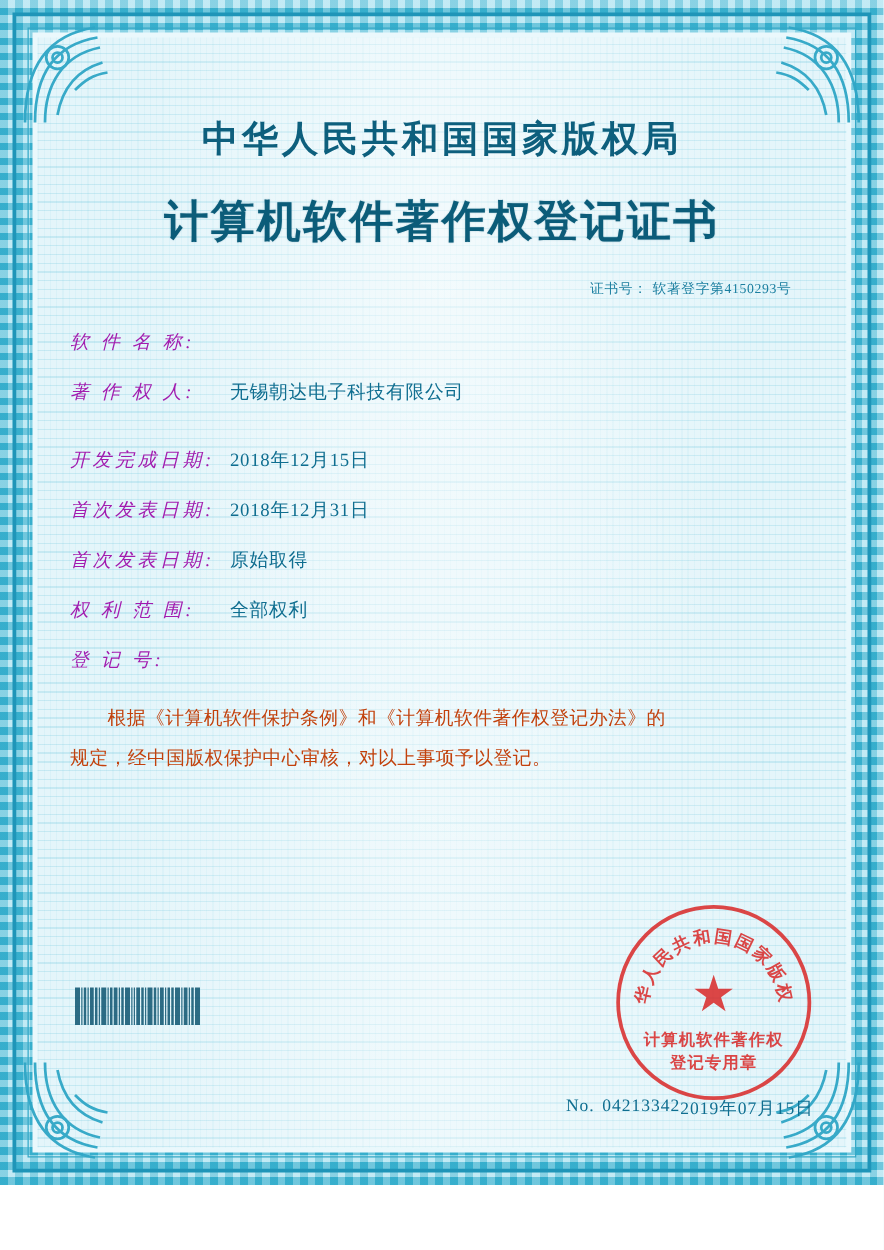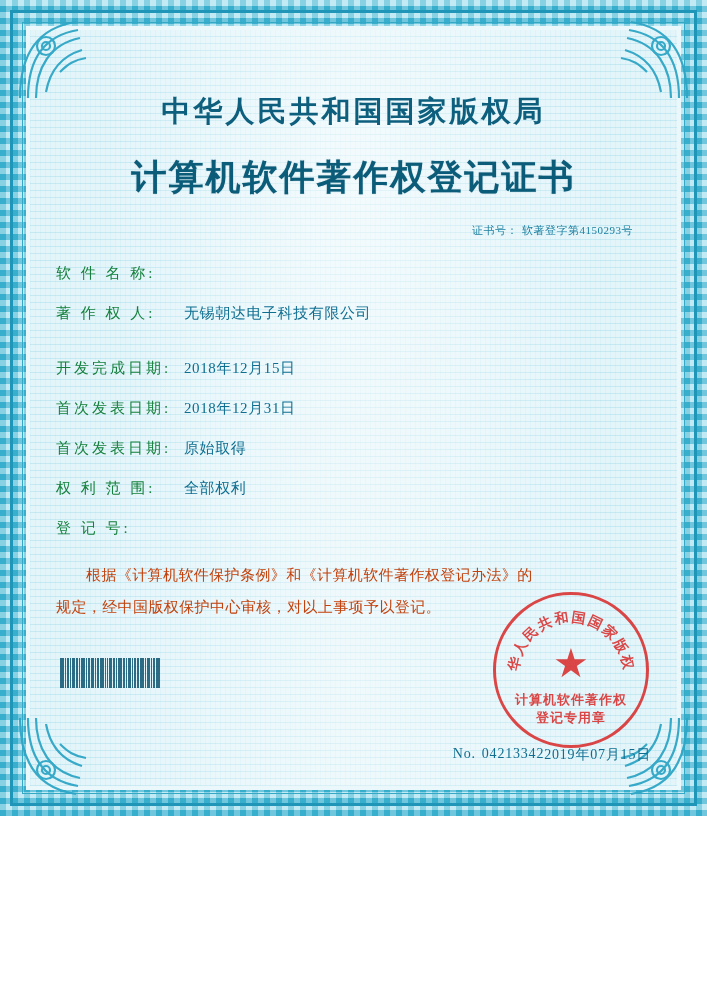--- a/index.html
+++ b/index.html
@@ -3,21 +3,21 @@
 <meta charset="utf-8">
 <style>
   html, body {
     margin: 0;
     padding: 0;
     background: #ffffff;
   }
   #certificate {
     position: relative;
     width: 707px;
-    height: 816px;
+    height: 948px;
     overflow: hidden;
     background: #e8f7fb;
     font-family: "Liberation Serif", "DejaVu Serif", serif;
     color: #0a6a8a;
   }
 
   
   .frame-outer {
     position: absolute;
     inset: 0;
@@ -136,21 +136,22 @@
   }
   .row {
     display: flex;
     align-items: flex-start;
     margin-bottom: 21px;
   }
   .row .k {
     width: 128px;
     flex: 0 0 128px;
     letter-spacing: 3px;
-    color: #15803d;
+    color: #a21caf;
+    font-style: italic;
   }
   .row .v {
     flex: 1;
     color: #0f6e90;
     letter-spacing: 0.6px;
   }
   .row .v .line2 {
     display: block;
     margin-top: 5px;
     letter-spacing: 1px;

